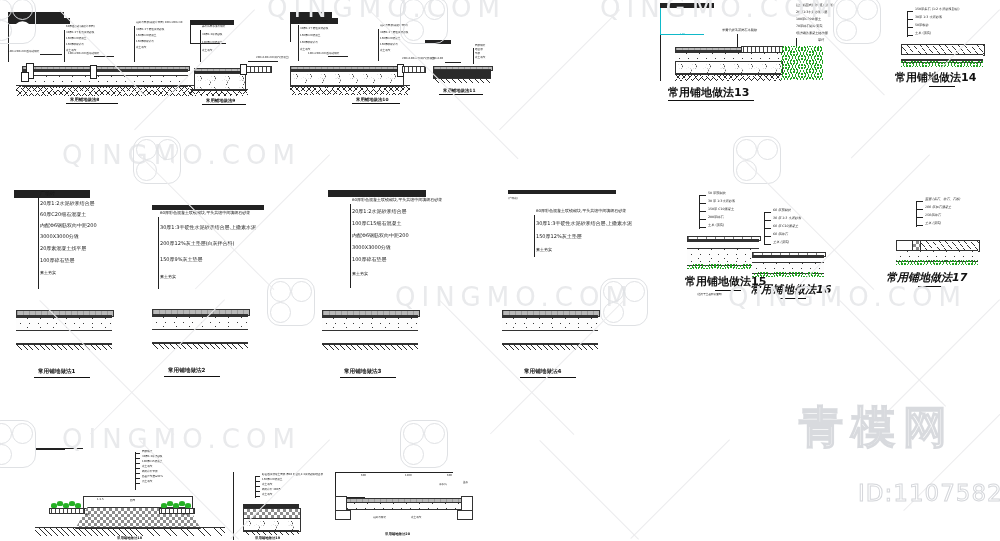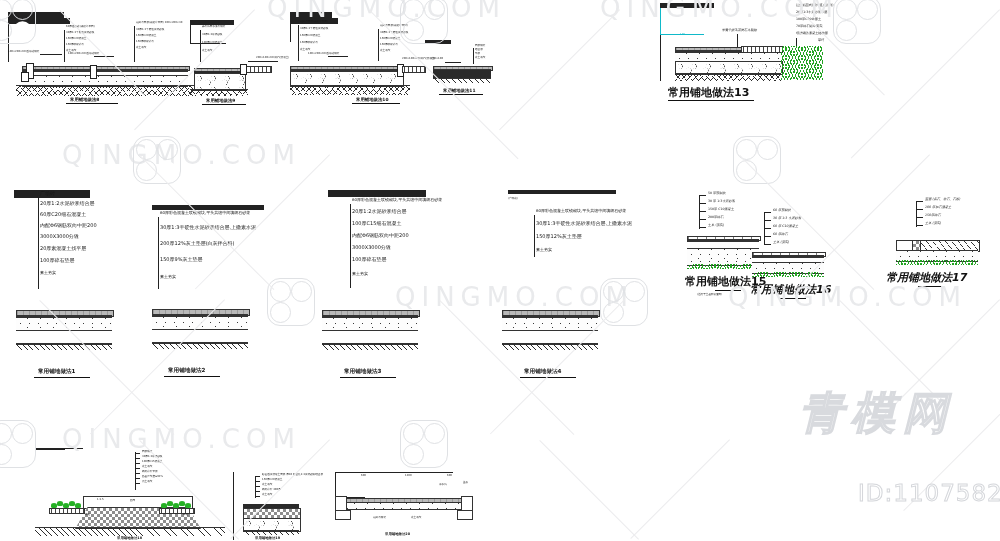--- a/index.html
+++ b/index.html
@@ -145,21 +145,21 @@
     <div class="wm-slash" style="left:840px;top:300px;width:150px;transform:rotate(45deg);"></div>
     <div class="wm-slash" style="left:225px;top:300px;width:190px;transform:rotate(135deg);"></div>
     <div class="wm-slash" style="left:625px;top:300px;width:190px;transform:rotate(135deg);"></div>
     <div class="wm-slash" style="left:1000px;top:300px;width:180px;transform:rotate(135deg);"></div>
     <div class="wm-slash" style="left:140px;top:440px;width:140px;transform:rotate(45deg);"></div>
     <div class="wm-slash" style="left:540px;top:440px;width:140px;transform:rotate(45deg);"></div>
     <div class="wm-slash" style="left:330px;top:440px;width:140px;transform:rotate(135deg);"></div>
     <div class="wm-slash" style="left:730px;top:440px;width:140px;transform:rotate(135deg);"></div>
     <div class="wm-slash" style="left:1010px;top:405px;width:150px;transform:rotate(135deg);"></div>
 
-    <div class="wm-brand" style="left:799px;top:384px;font-style:italic;">青模网</div>
+    <div class="wm-brand" style="left:799px;top:398px;">青模网</div>
     <div class="wm-id" style="left:858px;top:480px;">ID:1107582</div>
   </div>
 
   <div class="det" style="left:8px;top:12px;width:190px;height:95px;">
 
     <div class="leader" style="left:32px;top:42px;width:22px;"></div>
     <div class="txt t3" style="left:0px;top:39px;">100×200×60 透水砖铺装</div>
 
     <div class="lead-v" style="left:56px;top:18px;height:32px;"></div>
     <div class="hln" style="left:56px;top:18px;width:56px;"></div>
@@ -325,20 +325,39 @@
     <div class="f-conc" style="position:absolute;left:15px;top:48.5px;width:106px;height:10px;"></div>
     <div class="f-gravel" style="position:absolute;left:15px;top:58px;width:106px;height:12px;"></div>
     <div class="f-soil2" style="position:absolute;left:15px;top:70px;width:106px;height:7px;"></div>
     <div class="f-grass" style="position:absolute;left:121px;top:43px;width:42px;height:34px;"></div>
     <div class="vln" style="left:15px;top:33px;height:46px;"></div>
 
     <div class="title-cn" style="left:8px;top:82px;">常用铺地做法13</div>
     <div class="ul" style="left:8px;top:97px;width:86px;"></div>
   </div>
 
+  <div class="det" style="left:895px;top:6px;width:105px;height:95px;">
+    <div class="lead-v" style="left:12px;top:5px;height:26px;"></div>
+    <div class="leader" style="left:12px;top:5px;width:6px;"></div>
+    <div class="leader" style="left:12px;top:13px;width:6px;"></div>
+    <div class="leader" style="left:12px;top:21px;width:6px;"></div>
+    <div class="leader" style="left:12px;top:29px;width:6px;"></div>
+    <div class="txt t35" style="left:20px;top:2px;">150厚条石 (1:2 水泥砂浆卧贴)</div>
+    <div class="txt t35" style="left:20px;top:10px;">30厚 1:3 水泥砂浆</div>
+    <div class="txt t35" style="left:20px;top:18px;">50厚粗砂</div>
+    <div class="txt t35" style="left:20px;top:26px;">土基 (夯实)</div>
+
+    <div class="f-stone" style="position:absolute;left:6px;top:38px;width:82px;height:10px;"></div>
+    <div class="f-sand" style="position:absolute;left:6px;top:48px;width:82px;height:5px;"></div>
+    <div class="f-mortar" style="position:absolute;left:6px;top:53px;width:82px;height:2px;"></div>
+    <div class="f-grass" style="position:absolute;left:6px;top:55px;width:82px;height:6px;"></div>
+
+    <div class="title-cn" style="left:0px;top:64px;">常用铺地做法14</div>
+    <div class="ul2" style="left:34px;top:80px;width:26px;"></div>
+  </div>
 
   <div class="det" style="left:14px;top:190px;width:120px;height:190px;">
     <div class="lead-v" style="left:24px;top:7px;height:92px;"></div>
     <div class="hln" style="left:24px;top:7px;width:76px;"></div>
     <div class="hln" style="left:24px;top:18px;width:76px;"></div>
     <div class="hln" style="left:24px;top:29px;width:76px;"></div>
     <div class="hln" style="left:24px;top:51px;width:76px;"></div>
     <div class="hln" style="left:24px;top:63px;width:76px;"></div>
     <div class="hln" style="left:24px;top:75px;width:76px;"></div>
     <div class="hln" style="left:24px;top:87px;width:76px;"></div>

